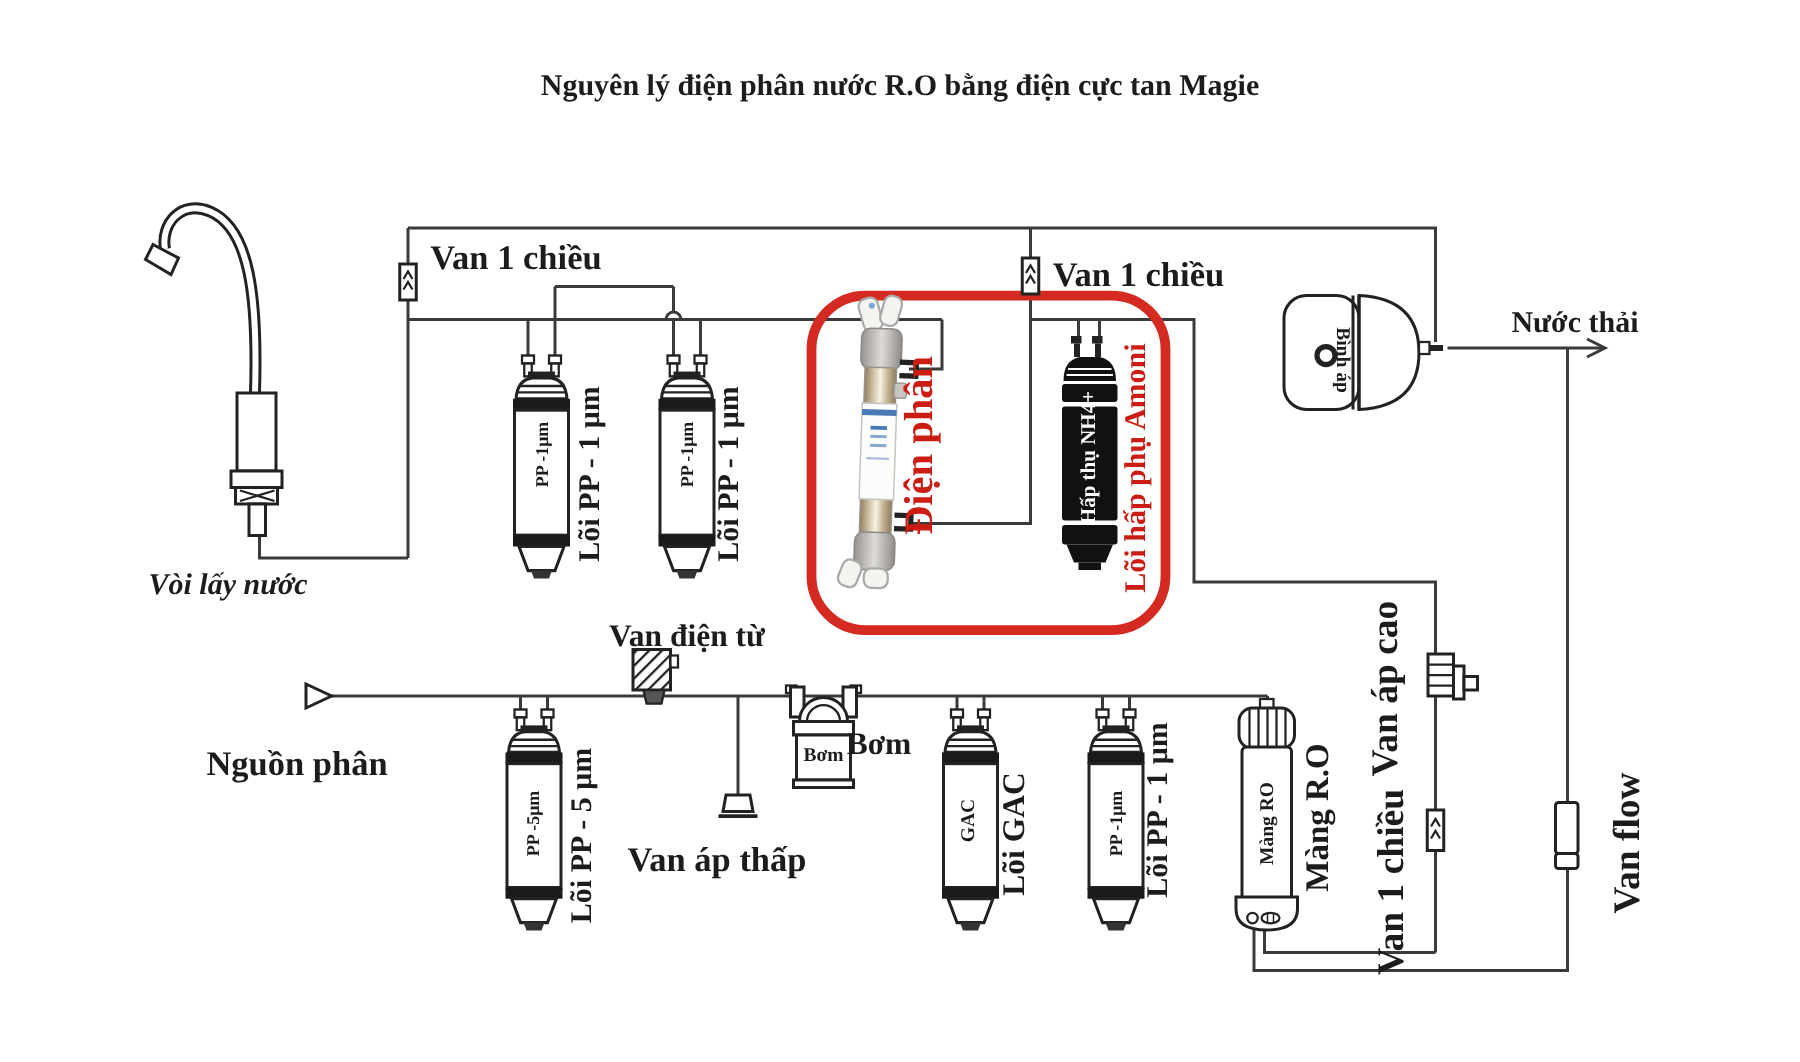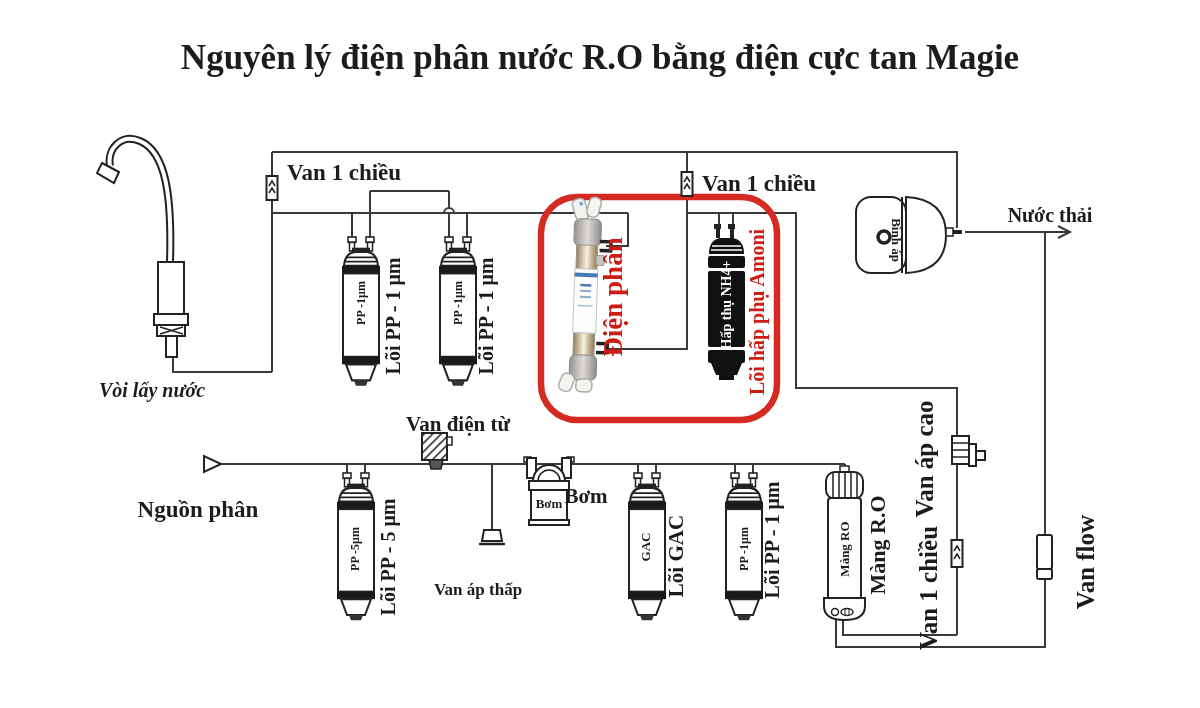--- a/index.html
+++ b/index.html
@@ -190,28 +190,28 @@
     <rect x="969" y="444" width="7" height="22" fill="#fff" stroke="#222" stroke-width="2"></rect>
     <rect x="976" y="451" width="9" height="9" fill="#fff" stroke="#222" stroke-width="2"></rect>
   </g>
 
   <g>
     <rect x="1037" y="535" width="15" height="34" rx="2" fill="#fff" stroke="#222" stroke-width="2"></rect>
     <rect x="1037" y="569" width="15" height="10" rx="2" fill="#fff" stroke="#222" stroke-width="2"></rect>
   </g>
 </svg>
 
-<div class="lbl" style="left:600px;top:57px;font-size:35px;">Nguyên lý điện phân nước R.O bằng điện cực tan Magie</div>
+<div class="lbl" style="left:600px;top:57px;font-size:20px;">Nguyên lý điện phân nước R.O bằng điện cực tan Magie</div>
 
 <div class="lbl" style="left:344px;top:172px;font-size:23px;">Van 1 chiều</div>
 <div class="lbl" style="left:759px;top:183px;font-size:23px;">Van 1 chiều</div>
 <div class="lbl" style="left:152px;top:390px;font-size:20px;font-style:italic;">Vòi lấy nước</div>
 <div class="lbl" style="left:198px;top:509px;font-size:23px;">Nguồn phân</div>
 <div class="lbl" style="left:458px;top:424px;font-size:21px;">Van điện từ</div>
-<div class="lbl" style="left:478px;top:589px;font-size:17px;">Van áp thấp</div>
+<div class="lbl" style="left:478px;top:573px;font-size:23px;">Van áp thấp</div>
 <div class="lbl" style="left:586px;top:496px;font-size:21px;">Bơm</div>
 <div class="lbl" style="left:549px;top:503px;font-size:13px;">Bơm</div>
 <div class="lbl" style="left:1050px;top:215px;font-size:20px;">Nước thải</div>
 <div class="lbl rotcw" style="left:896px;top:240px;font-size:13px;">Bình áp</div>
 
 <div class="lbl rot" style="left:361px;top:303px;font-size:12px;">PP -1μm</div>
 <div class="lbl rot" style="left:393px;top:316px;font-size:20px;">Lõi PP - 1 μm</div>
 <div class="lbl rot" style="left:458px;top:303px;font-size:12px;">PP -1μm</div>
 <div class="lbl rot" style="left:486px;top:316px;font-size:20px;">Lõi PP - 1 μm</div>
 

